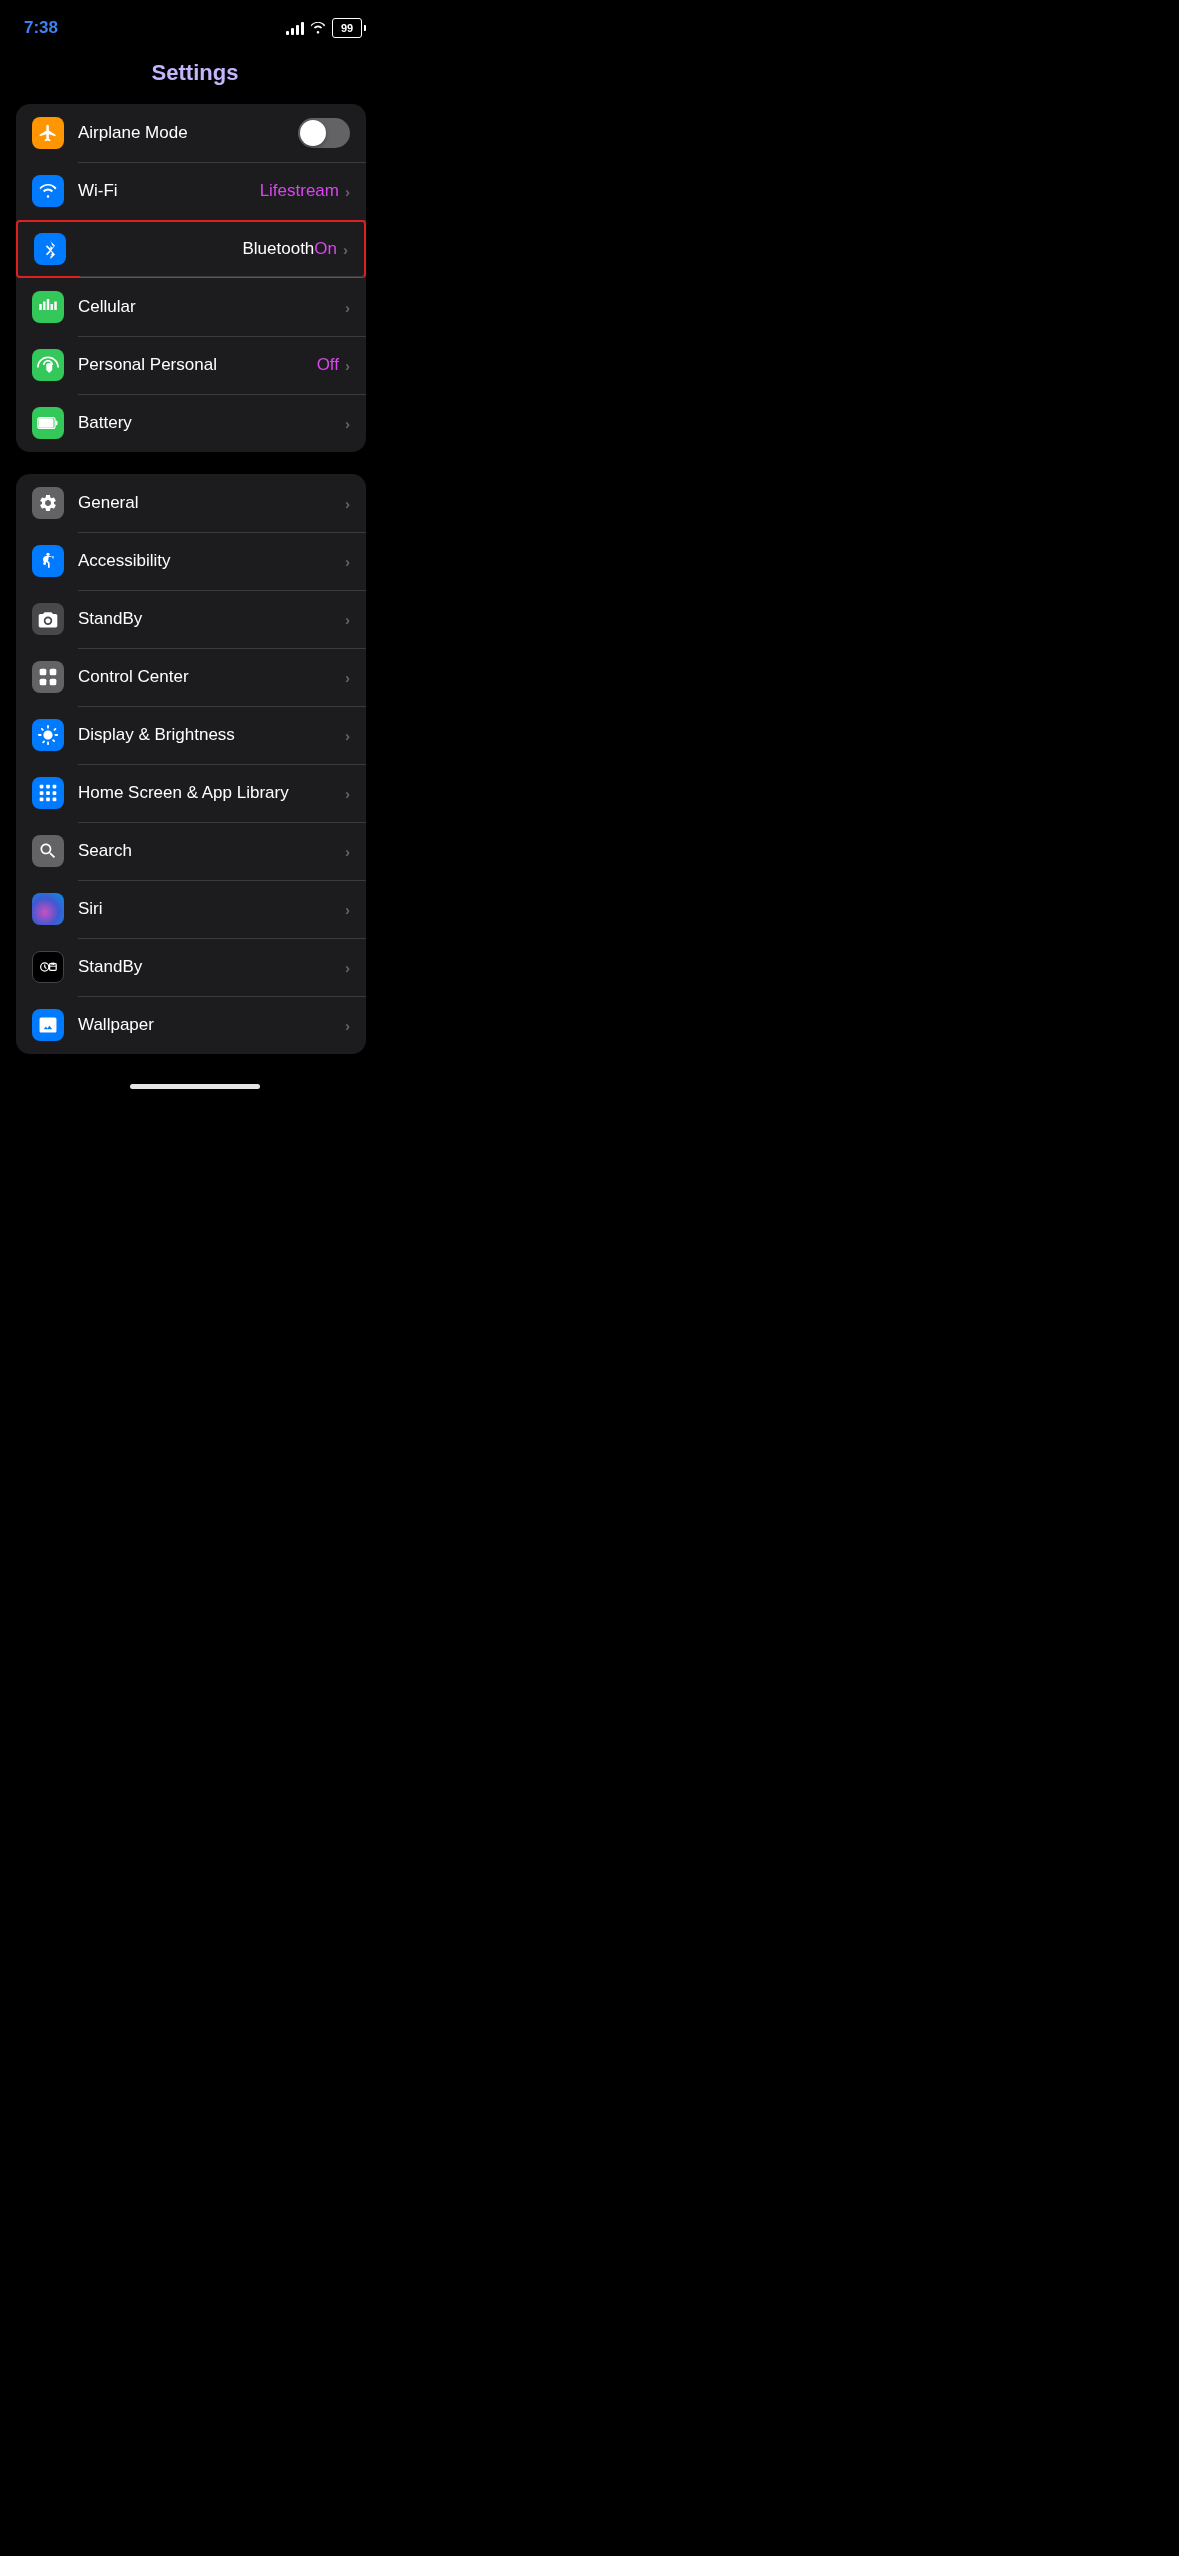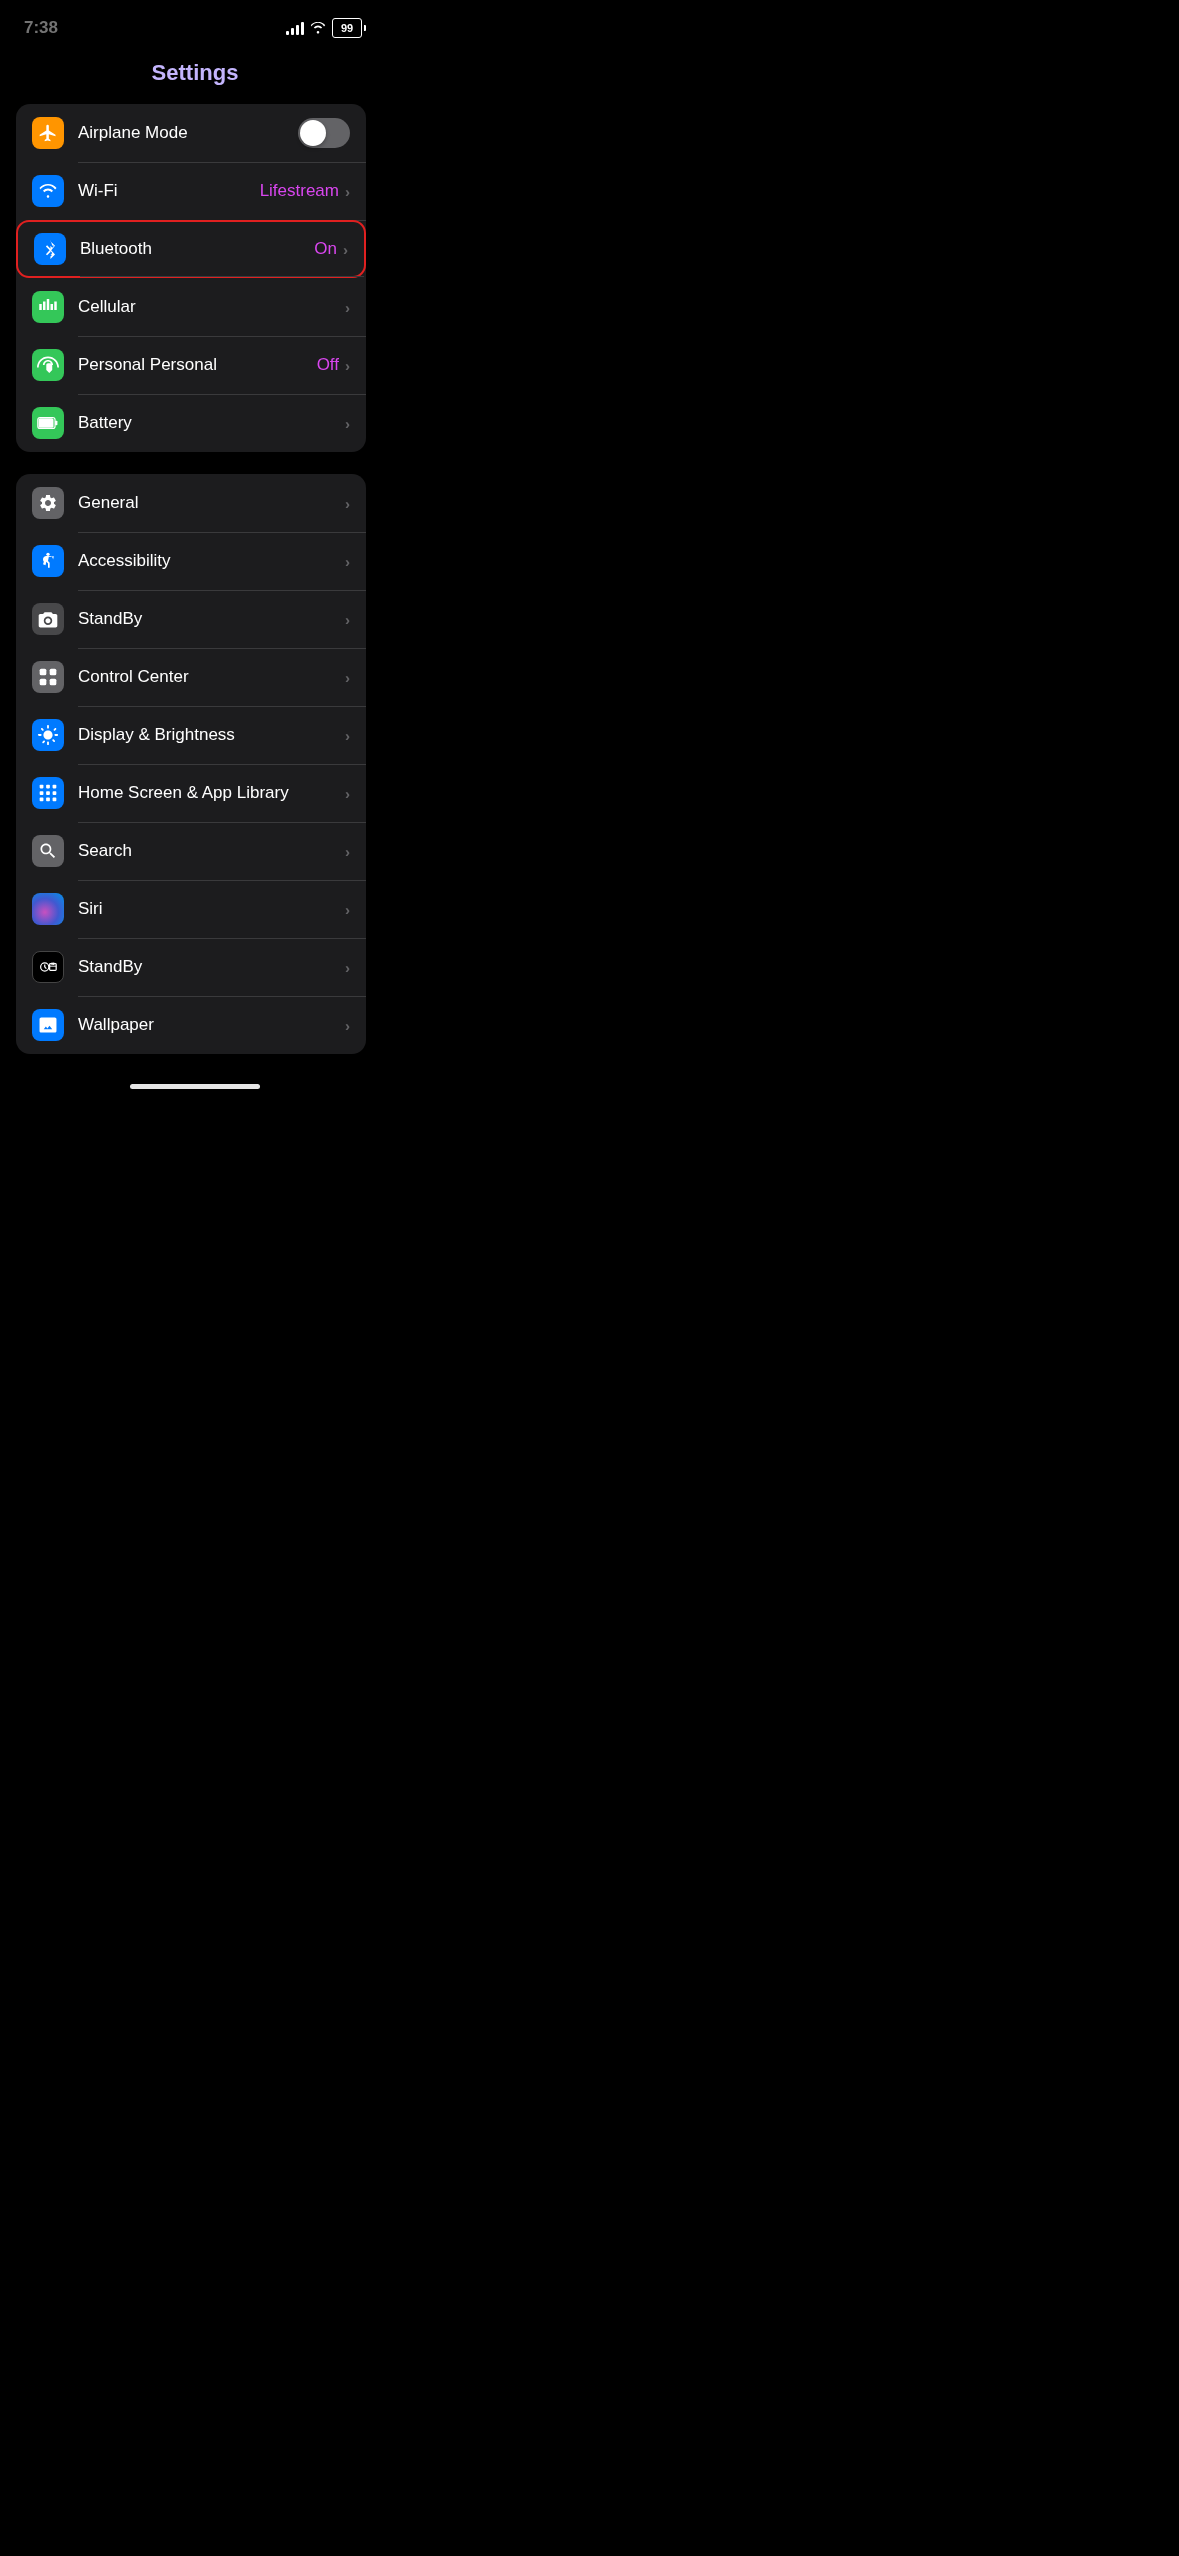--- a/index.html
+++ b/index.html
@@ -19,21 +19,21 @@
       display: flex;
       justify-content: space-between;
       align-items: center;
       padding: 14px 24px 8px 24px;
       height: 50px;
     }
 
     .status-time {
       font-size: 17px;
       font-weight: 600;
-      color: #737373;
+      color: #3b82f6;
     }
 
     .status-icons {
       display: flex;
       align-items: center;
       gap: 6px;
     }
 
     .signal-bars {
       display: flex;
@@ -112,22 +112,23 @@
       position: absolute;
       bottom: 0;
       left: 62px;
       right: 0;
       height: 0.5px;
       background: #3a3a3c;
     }
 
     .settings-row.highlighted {
       border: 2px solid #e02020;
-      border-radius: 13px;
+      border-radius: 4px;
       z-index: 2;
+      text-align: right;
     }
 
     .row-icon {
       width: 32px;
       height: 32px;
       border-radius: 8px;
       display: flex;
       align-items: center;
       justify-content: center;
       margin-right: 14px;

